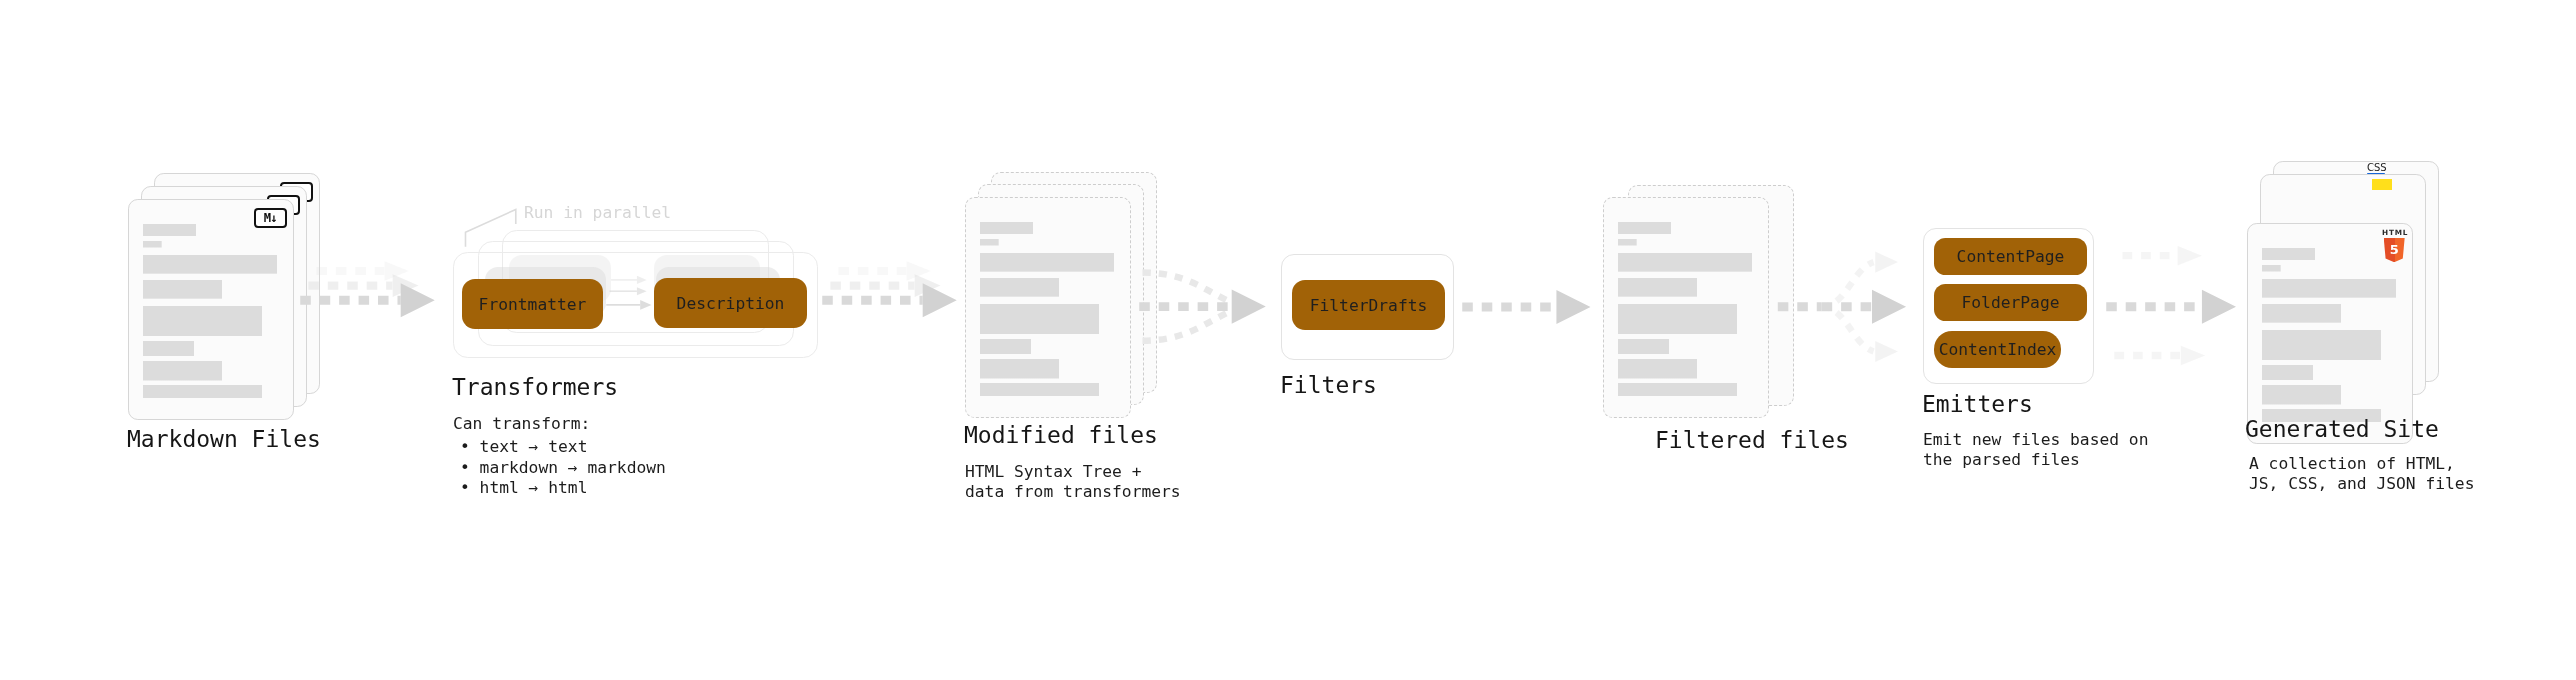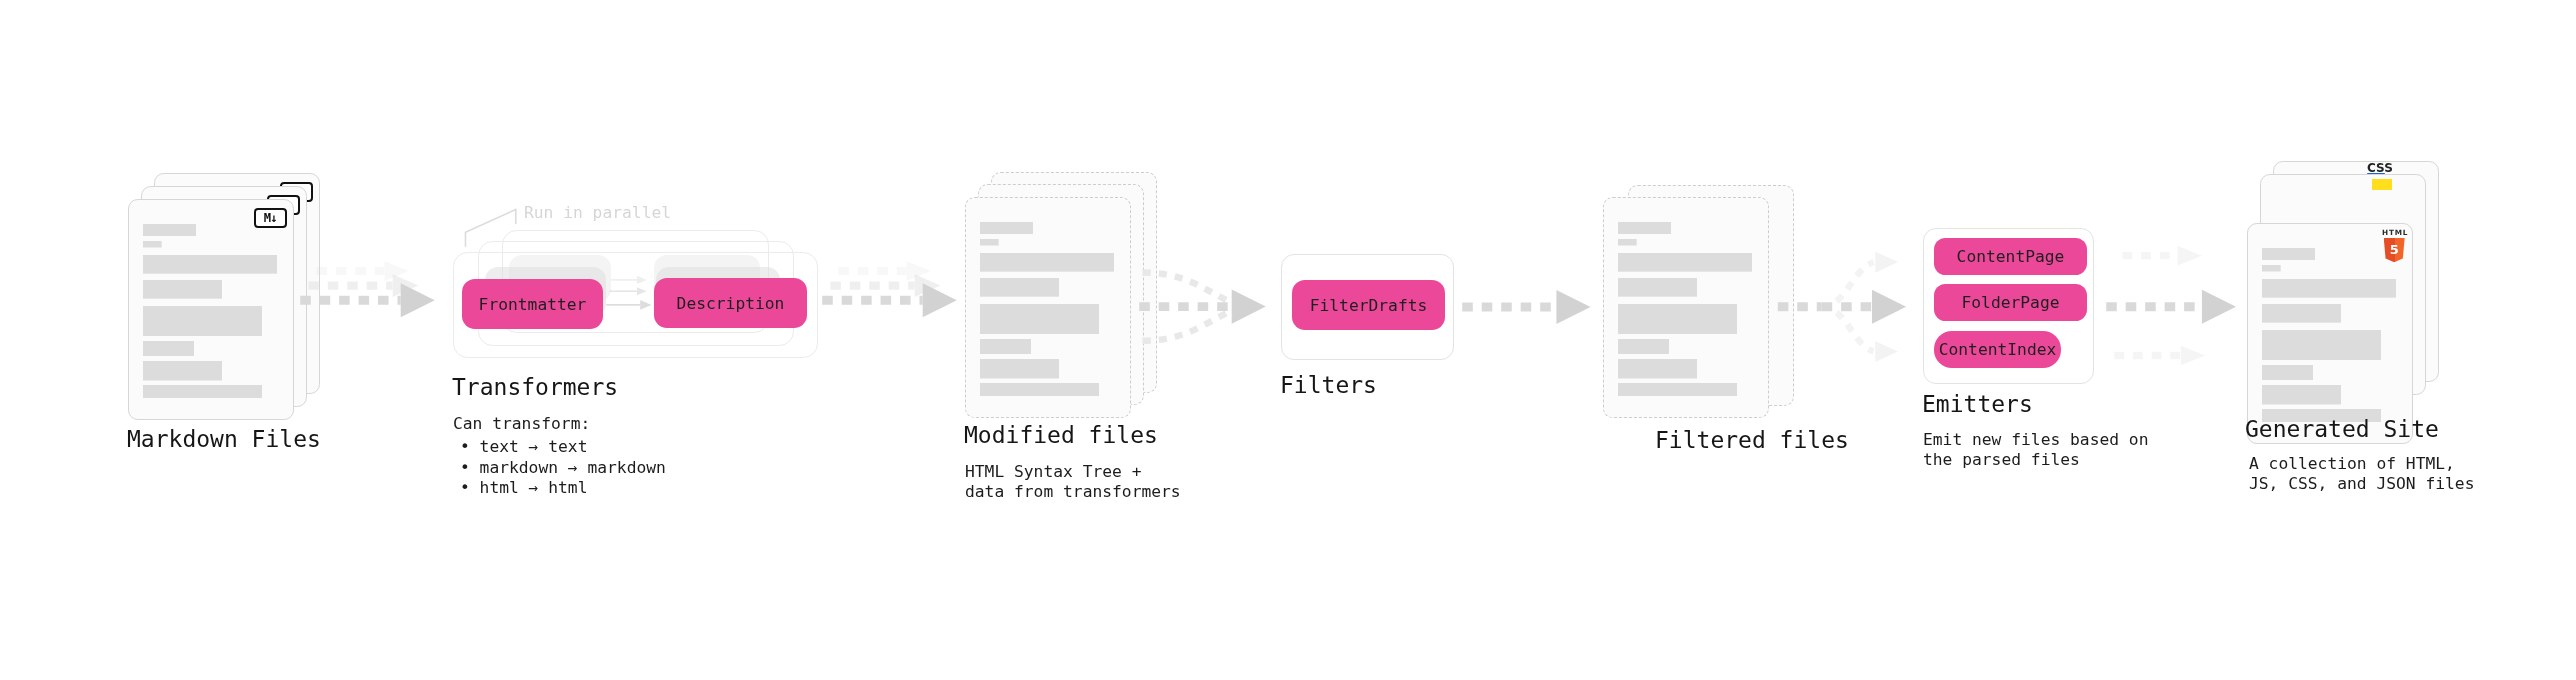--- a/index.html
+++ b/index.html
@@ -36,33 +36,33 @@
     display:flex;align-items:center;justify-content:center;
     font-weight:bold;font-size:12.2px;color:#111111;letter-spacing:-0.8px;
   }
   
   .stage-label{position:absolute;font-size:23px;line-height:24.4px;white-space:nowrap;color:#161616;}
   .caption{position:absolute;font-size:16.3px;line-height:20.3px;white-space:nowrap;color:#1c1c1c;}
   .caption span{display:block;}
   .annotation{position:absolute;font-size:16.3px;line-height:19.5px;white-space:nowrap;color:#d6d6d6;}
   
   .pill{
-    position:absolute;background:#ec4899;border-radius:13px;
+    position:absolute;background:#a16207;border-radius:13px;
     display:flex;align-items:center;justify-content:center;
     font-size:16.3px;color:#1f1f1f;white-space:nowrap;
   }
   .pill.small{border-radius:11.4px;}
   .ghost{background:rgba(219,219,219,0.5);}
   .ghost2{background:rgba(219,219,219,0.3);}
   
   .panel{position:absolute;box-sizing:border-box;border:1.6px solid #ebebeb;border-radius:14.6px;background:transparent;}
   .box{position:absolute;box-sizing:border-box;border:1.6px solid #e3e3e3;border-radius:13px;background:transparent;}
   
   .css-badge{position:absolute;left:93px;top:3.3px;width:18px;text-align:center;font-family:"DejaVu Sans","Liberation Sans",sans-serif;}
-  .css-word{font-size:12px;line-height:6.5px;font-weight:bold;color:#222222;}
+  .css-word{font-size:10px;line-height:6.5px;font-weight:normal;color:#222222;}
   .css-bar{margin-top:0.8px;height:3.3px;background:#1766d8;border-radius:0.8px;}
   .js-badge{position:absolute;left:111px;top:4.1px;width:19.5px;height:10.6px;background:#ffdf1b;}
   .html5-badge{position:absolute;left:134px;top:4.9px;width:24.4px;text-align:center;font-family:"DejaVu Sans","Liberation Sans",sans-serif;}
   .html5-word{font-size:7.3px;line-height:8.1px;font-weight:bold;letter-spacing:0.8px;color:#2b2b2b;}
   .html5-shield{
     margin:0.8px auto 0;width:21px;height:24.4px;
     background:linear-gradient(90deg,#e44d26 50%,#f16529 50%);
     clip-path:polygon(0 0,100% 0,91% 85%,50% 100%,9% 85%);
     display:flex;align-items:center;justify-content:center;
     color:#ffffff;font-size:13px;font-weight:bold;

